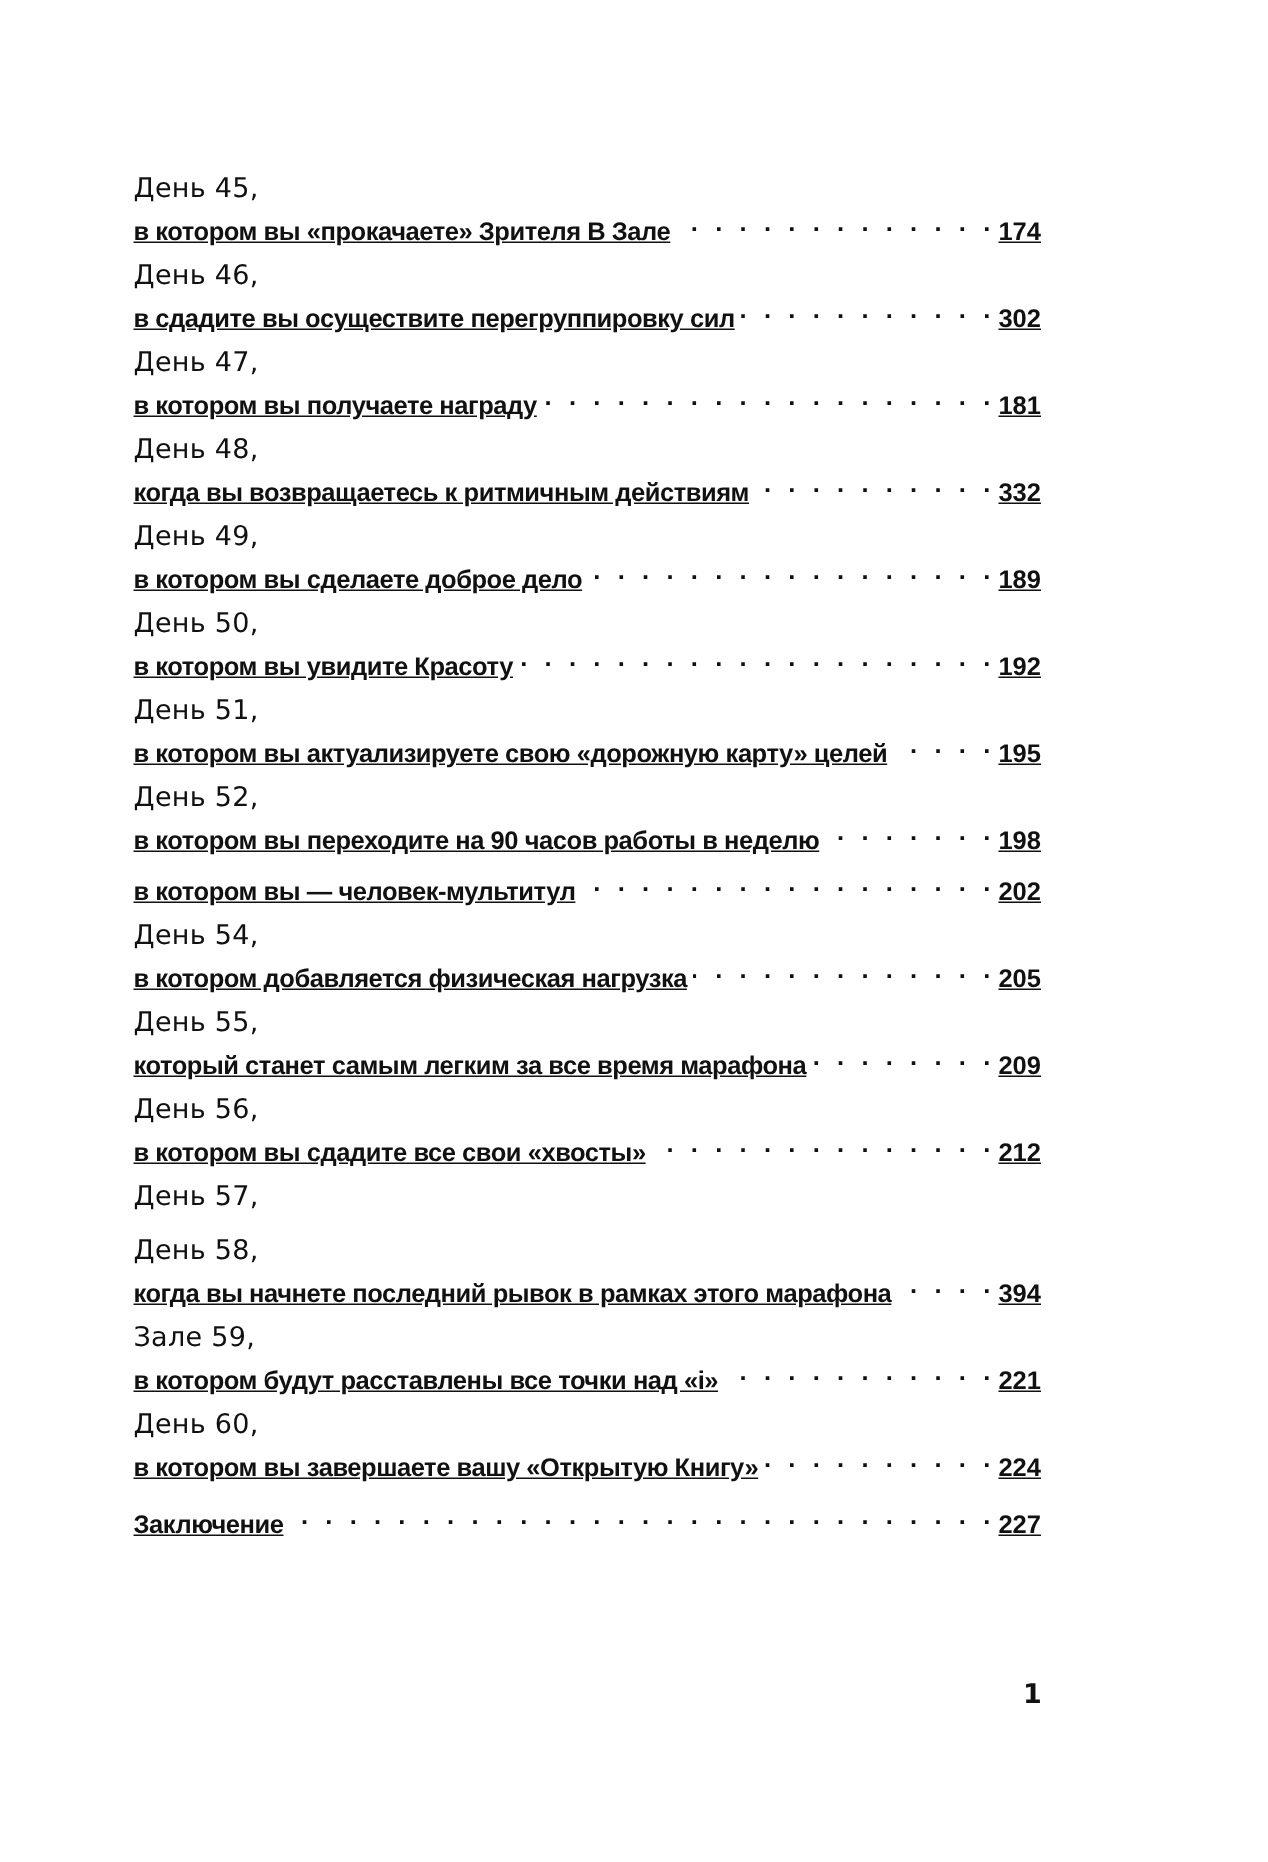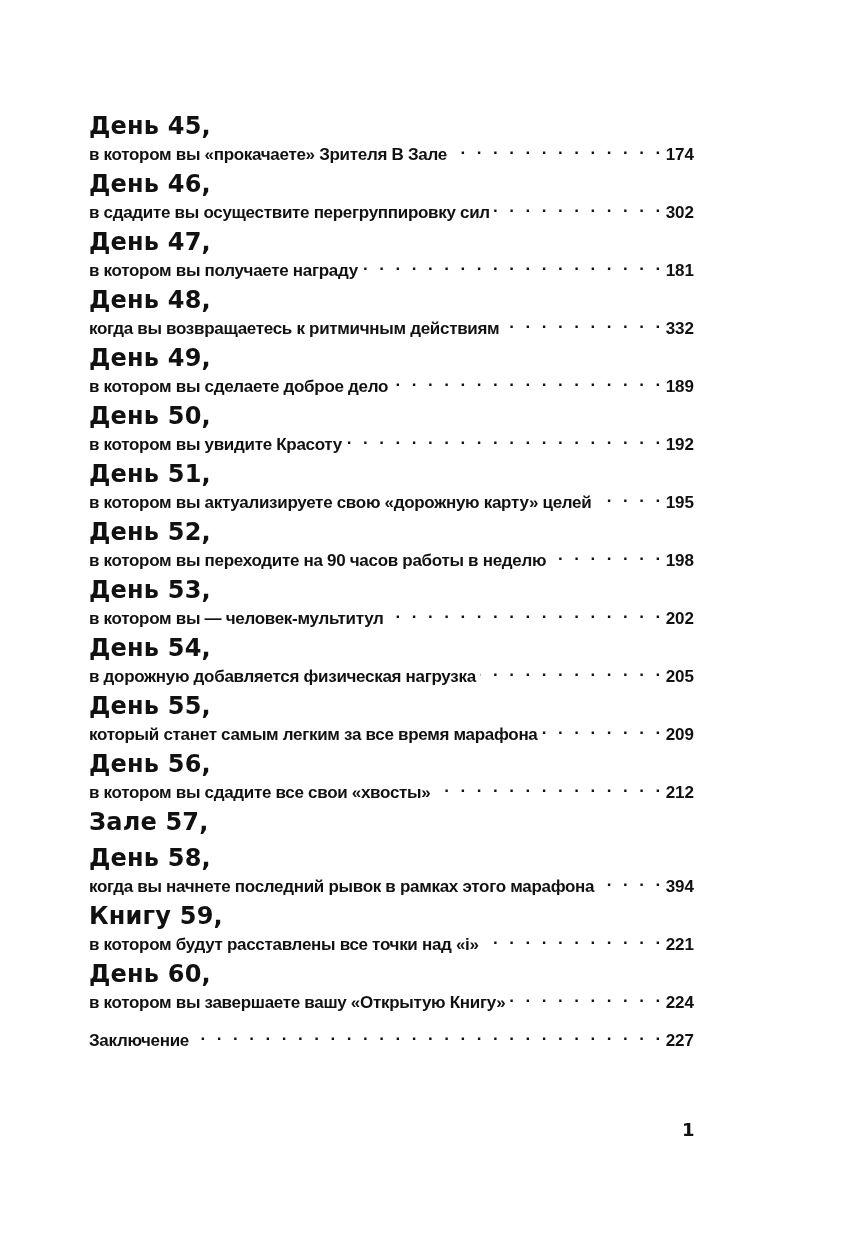--- a/index.html
+++ b/index.html
@@ -19,36 +19,37 @@
     position: absolute;
     left: 89px;
     top: 114px;
     width: 605px;
   }
   .entry {
     margin-bottom: 12px;
   }
   .day-title {
     font-family: "DejaVu Sans", sans-serif;
-    font-weight: bold;
-    font-size: 24px;
+    font-weight: normal;
+    font-size: 18px;
     line-height: 24px;
     letter-spacing: 0.2px;
     height: 24px;
     white-space: nowrap;
   }
   .line {
     display: flex;
     align-items: baseline;
     font-family: "Liberation Sans", sans-serif;
     font-weight: bold;
     font-size: 17px;
     line-height: 22px;
     height: 22px;
     white-space: nowrap;
+    text-decoration: underline;
   }
   .line .text {
     flex: 0 0 auto;
     transform-origin: left center;
     letter-spacing: -0.3px;
   }
   .line .dots {
     flex: 1 1 auto;
     overflow: hidden;
     margin: 0 2px 0 4px;
@@ -152,32 +153,31 @@
   <div class="entry">
     <div class="day-title">День 52,</div>
     <div class="line">
       <span class="text">в котором вы переходите на 90 часов работы в неделю</span>
       <span class="dots"></span>
       <span class="page">198</span>
     </div>
   </div>
 
   <div class="entry">
-    <div class="day-title">День 53,</div>
     <div class="line">
       <span class="text">в котором вы — человек-мультитул</span>
       <span class="dots"></span>
       <span class="page">202</span>
     </div>
   </div>
 
   <div class="entry">
     <div class="day-title">День 54,</div>
     <div class="line">
-      <span class="text">в дорожную добавляется физическая нагрузка</span>
+      <span class="text">в котором добавляется физическая нагрузка</span>
       <span class="dots"></span>
       <span class="page">205</span>
     </div>
   </div>
 
   <div class="entry">
     <div class="day-title">День 55,</div>
     <div class="line">
       <span class="text">который станет самым легким за все время марафона</span>
       <span class="dots"></span>
@@ -188,34 +188,34 @@
   <div class="entry">
     <div class="day-title">День 56,</div>
     <div class="line">
       <span class="text">в котором вы сдадите все свои «хвосты»</span>
       <span class="dots"></span>
       <span class="page">212</span>
     </div>
   </div>
 
   <div class="entry">
-    <div class="day-title">Зале 57,</div>
+    <div class="day-title">День 57,</div>
   </div>
 
   <div class="entry">
     <div class="day-title">День 58,</div>
     <div class="line">
       <span class="text">когда вы начнете последний рывок в рамках этого марафона</span>
       <span class="dots"></span>
       <span class="page">394</span>
     </div>
   </div>
 
   <div class="entry">
-    <div class="day-title">Книгу 59,</div>
+    <div class="day-title">Зале 59,</div>
     <div class="line">
       <span class="text">в котором будут расставлены все точки над «i»</span>
       <span class="dots"></span>
       <span class="page">221</span>
     </div>
   </div>
 
   <div class="entry">
     <div class="day-title">День 60,</div>
     <div class="line">

